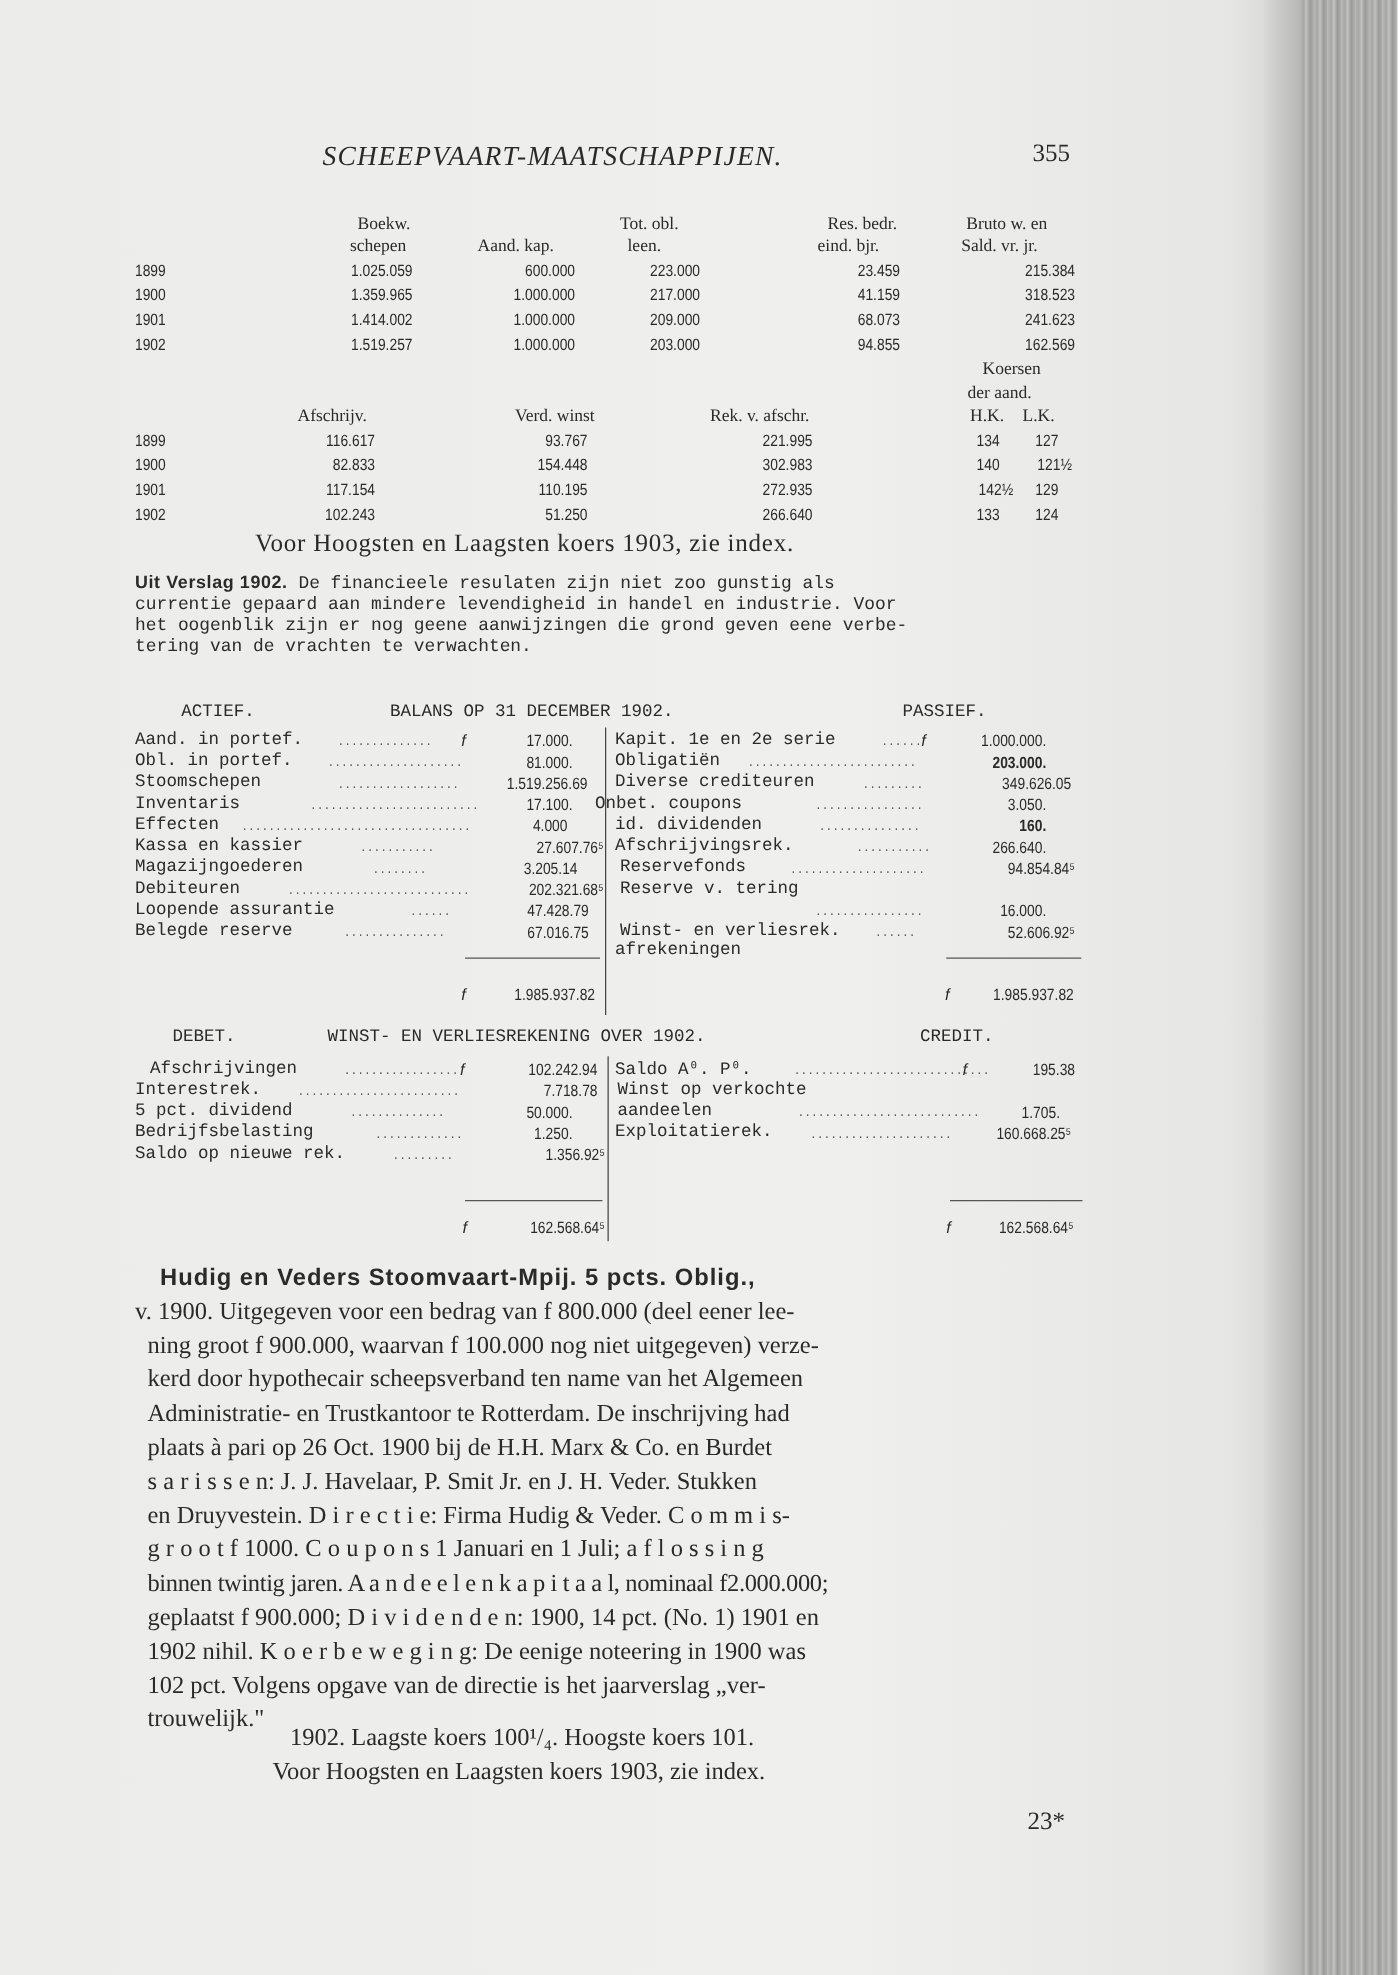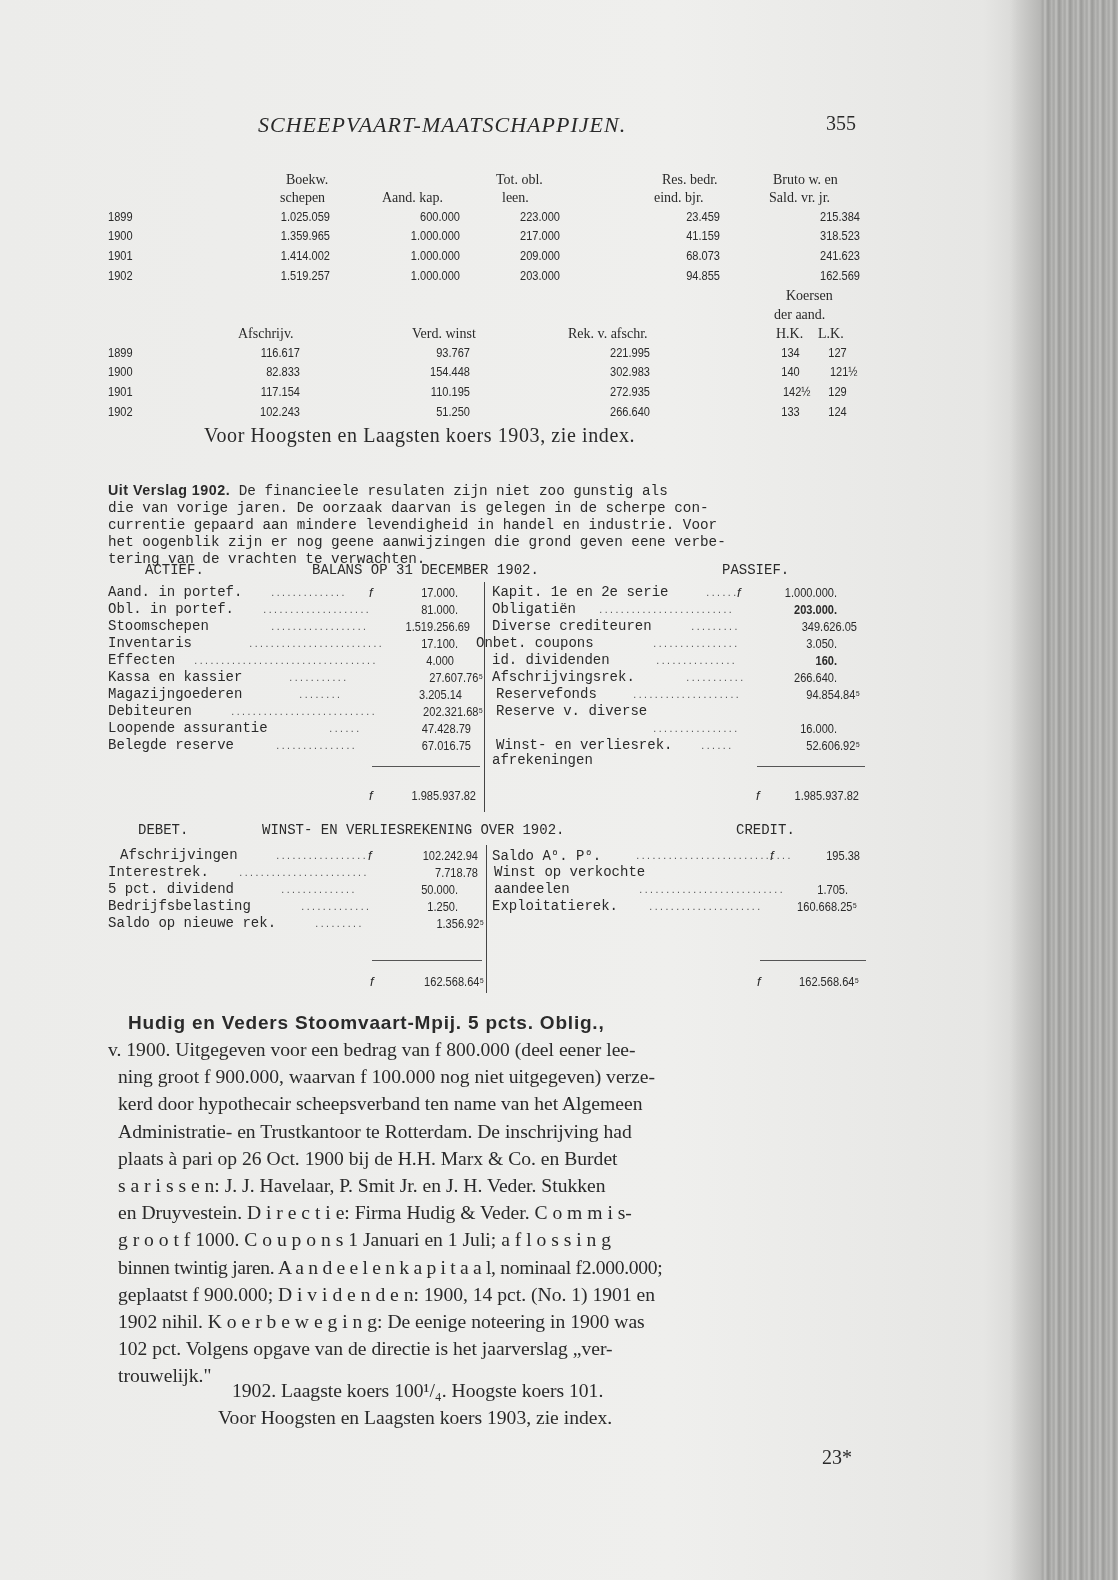--- a/index.html
+++ b/index.html
@@ -13,21 +13,21 @@
         background:linear-gradient(90deg,rgba(0,0,0,0),rgba(120,120,118,.35));}
   .abs{position:absolute;white-space:nowrap;}
   .hdr-title{left:258px;top:112px;font-style:italic;font-size:22px;letter-spacing:1px;}
   .hdr-page{left:826px;top:112px;font-size:20px;}
   .sm{font-size:14px;}
   .num{font-family:"Liberation Sans Narrow","Liberation Sans",sans-serif;font-size:13px;transform:scaleX(.85);transform-origin:right;}
   .numl{font-family:"Liberation Sans","DejaVu Sans",sans-serif;font-size:13px;}
   .right{text-align:right;}
   .yr{font-family:"Liberation Sans",sans-serif;font-size:13px;transform:scaleX(.85);transform-origin:left;}
   .big{font-size:20px;}
-  .para{position:absolute;left:108px;width:758px;font-family:"Liberation Mono","DejaVu Sans Mono",monospace;font-size:14.3px;line-height:17px;text-align:justify;margin-top:24px;}
+  .para{position:absolute;left:108px;width:758px;font-family:"Liberation Mono","DejaVu Sans Mono",monospace;font-size:14.3px;line-height:17px;text-align:justify;}
   .bold-sans{font-family:"Liberation Sans","DejaVu Sans",sans-serif;font-weight:bold;letter-spacing:.5px;}
   .para2{position:absolute;left:108px;width:762px;font-size:19.6px;line-height:27.2px;text-align:justify;}
   .lbl{font-family:"Liberation Mono","DejaVu Sans Mono",monospace;font-size:14px;}
   .dots{font-family:"Liberation Mono",monospace;font-size:9px;letter-spacing:0;color:#555;}
   .vline{position:absolute;width:1px;background:#444;}
   .hline{position:absolute;height:1px;background:#555;}
 </style>
 </head>
 <body>
 
@@ -121,21 +121,20 @@
       <div class="abs num right" style="left:380px;width:90px;top:404px;">51.250</div>
       <div class="abs num right" style="left:560px;width:90px;top:404px;">266.640</div>
       <div class="abs num" style="left:778px;top:404px;">133</div>
       <div class="abs num" style="left:825px;top:404px;">124</div>
     </div>
     <div class="abs big" style="left:204px;top:424px;letter-spacing:.6px;">Voor Hoogsten en Laagsten koers 1903, zie index.</div>
   </div>
 
   <div class="para" style="top:458px;">
     <div><span class="bold-sans">Uit Verslag 1902.</span><span> De financieele resulaten zijn niet zoo gunstig als</span></div>
-    <div>die van vorige jaren. De oorzaak daarvan is gelegen in de scherpe con-</div>
     <div>currentie gepaard aan mindere levendigheid in handel en industrie. Voor</div>
     <div>het oogenblik zijn er nog geene aanwijzingen die grond geven eene verbe-</div>
     <div>tering van de vrachten te verwachten.</div>
   </div>
 
   <div>
     <div class="abs lbl" style="left:145px;top:562px;">ACTIEF.</div>
     <div class="abs lbl" style="left:312px;top:562px;">BALANS OP 31 DECEMBER 1902.</div>
     <div class="abs lbl" style="left:722px;top:562px;">PASSIEF.</div>
 
@@ -208,21 +207,21 @@
     <div class="abs num right" style="left:745px;width:92px;top:653px;font-weight:bold;">160.</div>
 
     <div class="abs lbl" style="left:492px;top:669px;">Afschrijvingsrek.</div>
     <div class="abs dots" style="left:685px;top:674px;">...........</div>
     <div class="abs num right" style="left:745px;width:92px;top:670px;">266.640.</div>
 
     <div class="abs lbl" style="left:496px;top:686px;">Reservefonds</div>
     <div class="abs dots" style="left:632px;top:691px;">....................</div>
     <div class="abs num right" style="left:745px;width:115px;top:687px;">94.854.84⁵</div>
 
-    <div class="abs lbl" style="left:496px;top:703px;">Reserve v. diverse</div>
+    <div class="abs lbl" style="left:496px;top:703px;">Reserve v. tering</div>
 
     <div class="abs lbl" style="left:492px;top:752px;">  afrekeningen</div>
     <div class="abs dots" style="left:652px;top:725px;">................</div>
     <div class="abs num right" style="left:745px;width:92px;top:721px;">16.000.</div>
 
     <div class="abs lbl" style="left:496px;top:737px;">Winst- en verliesrek.</div>
     <div class="abs dots" style="left:700px;top:742px;">......</div>
     <div class="abs num right" style="left:745px;width:115px;top:738px;">52.606.92⁵</div>
 
     <div class="hline" style="left:757px;top:766px;width:108px;"></div>

